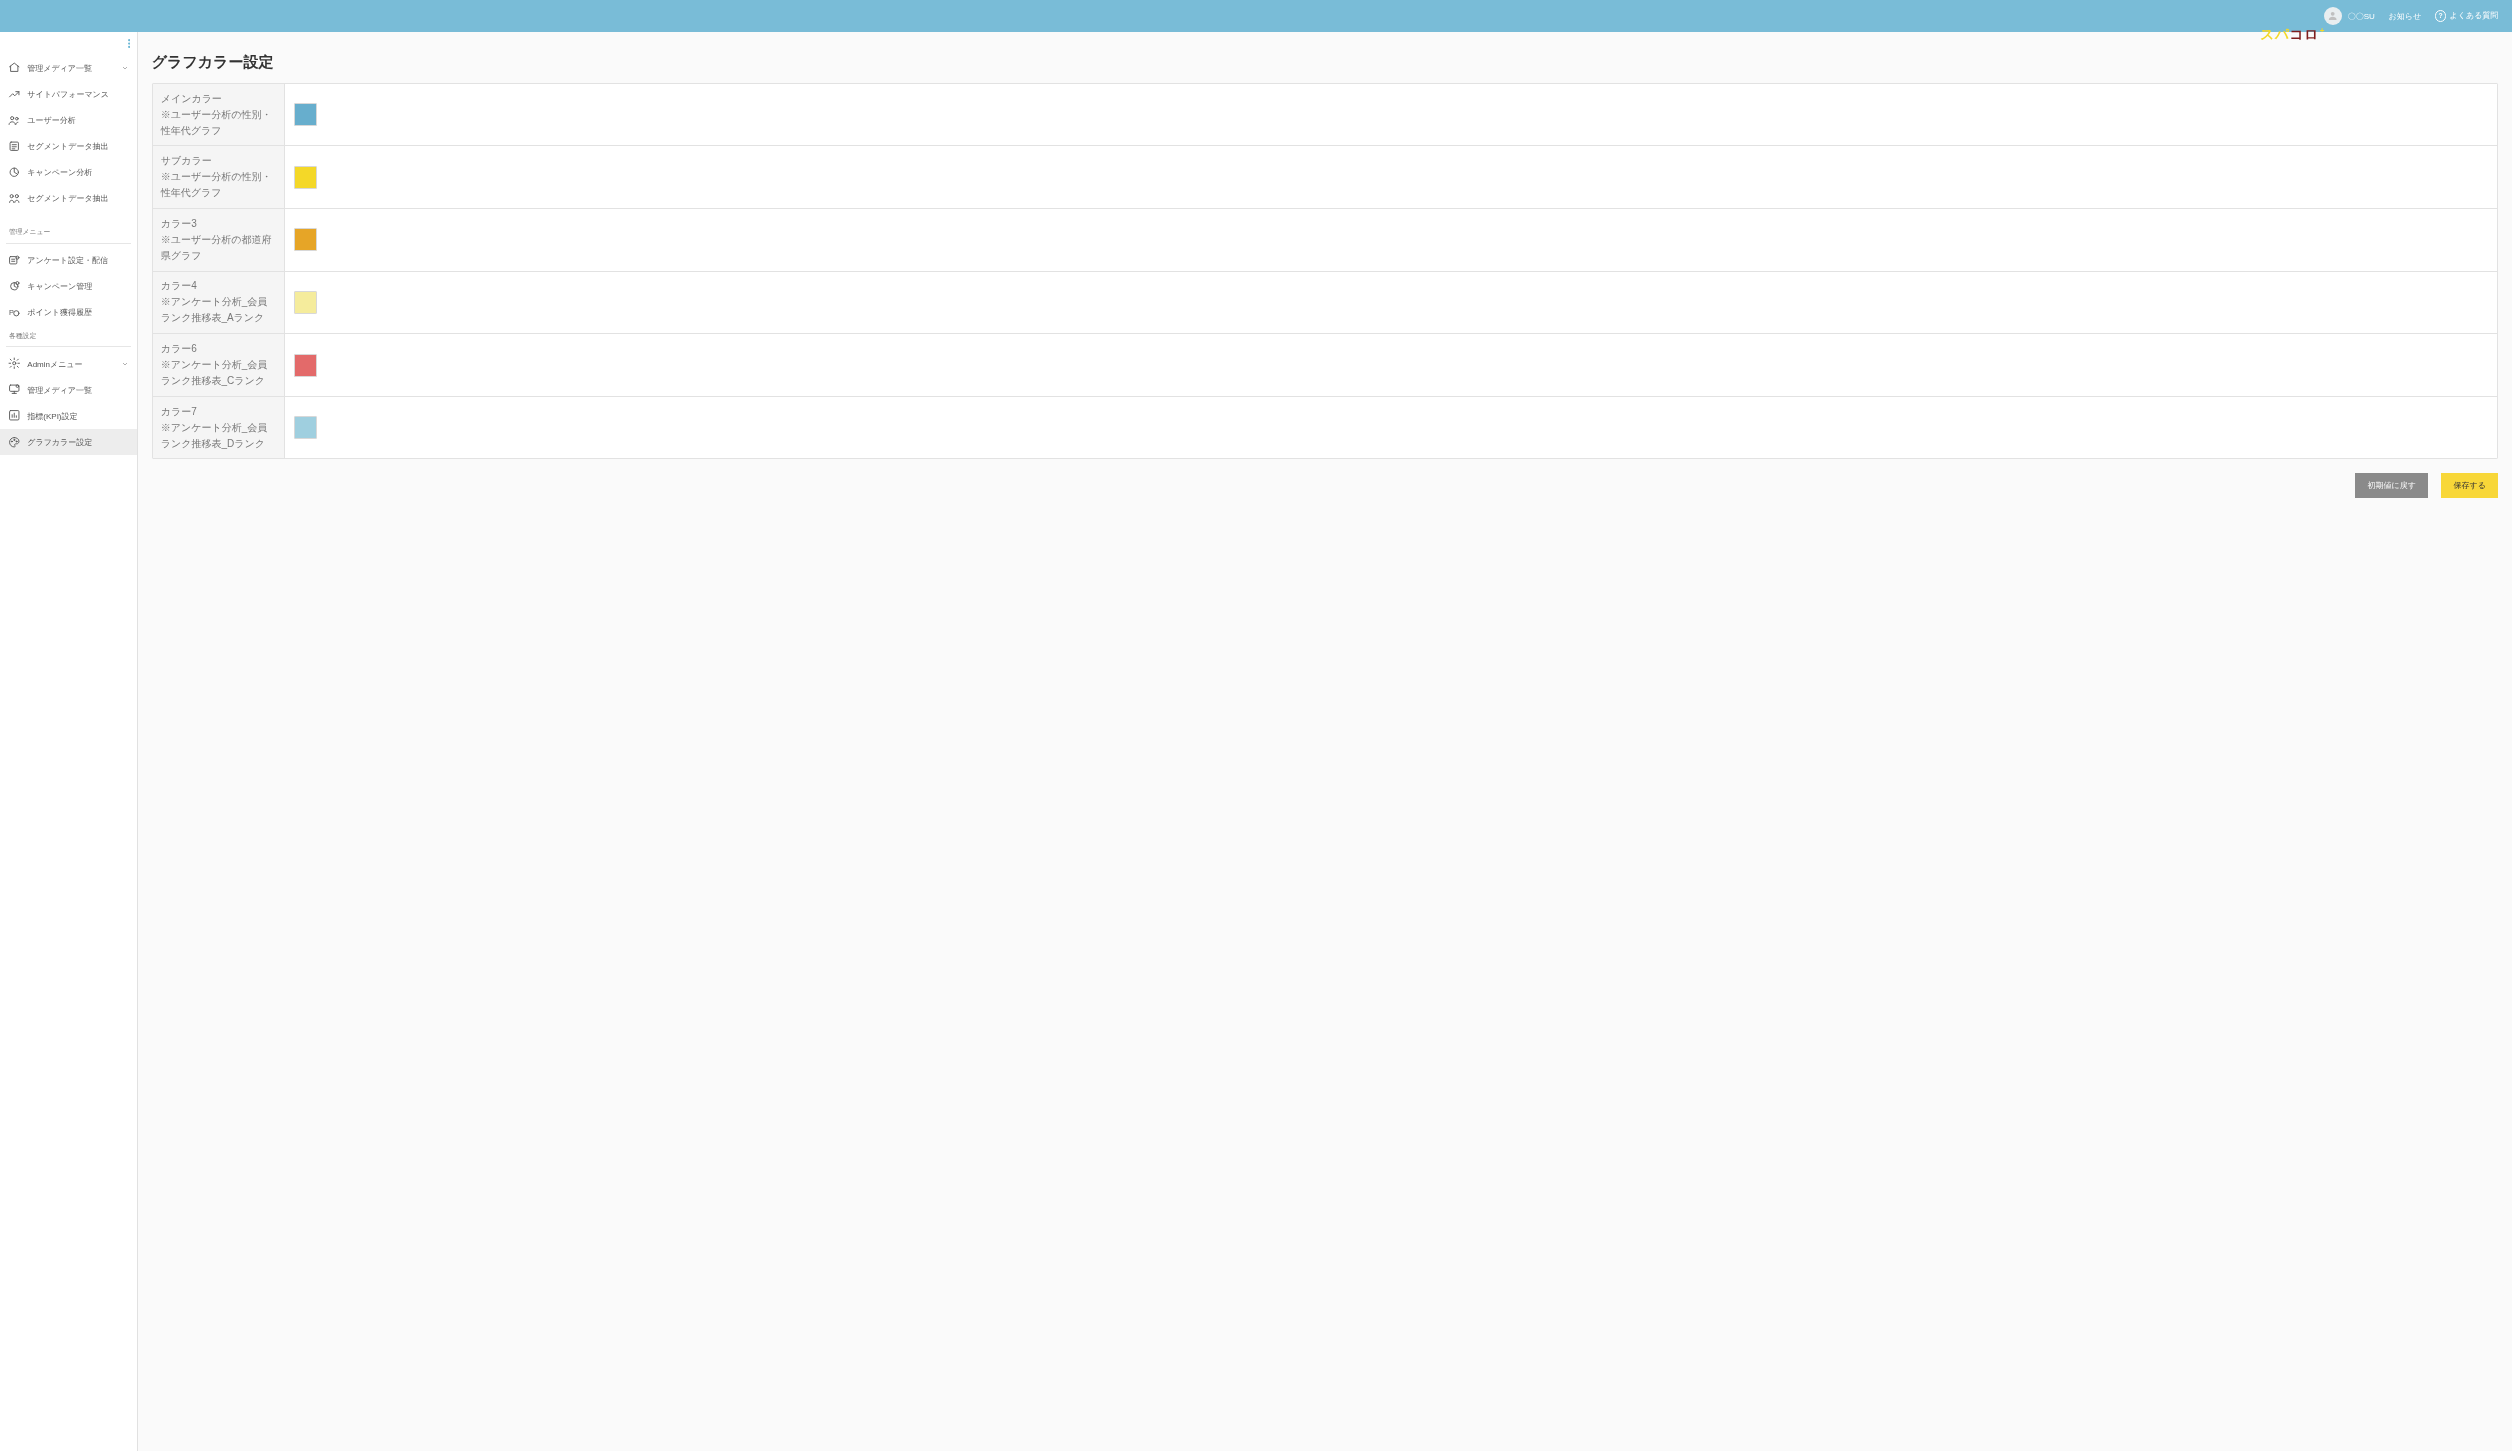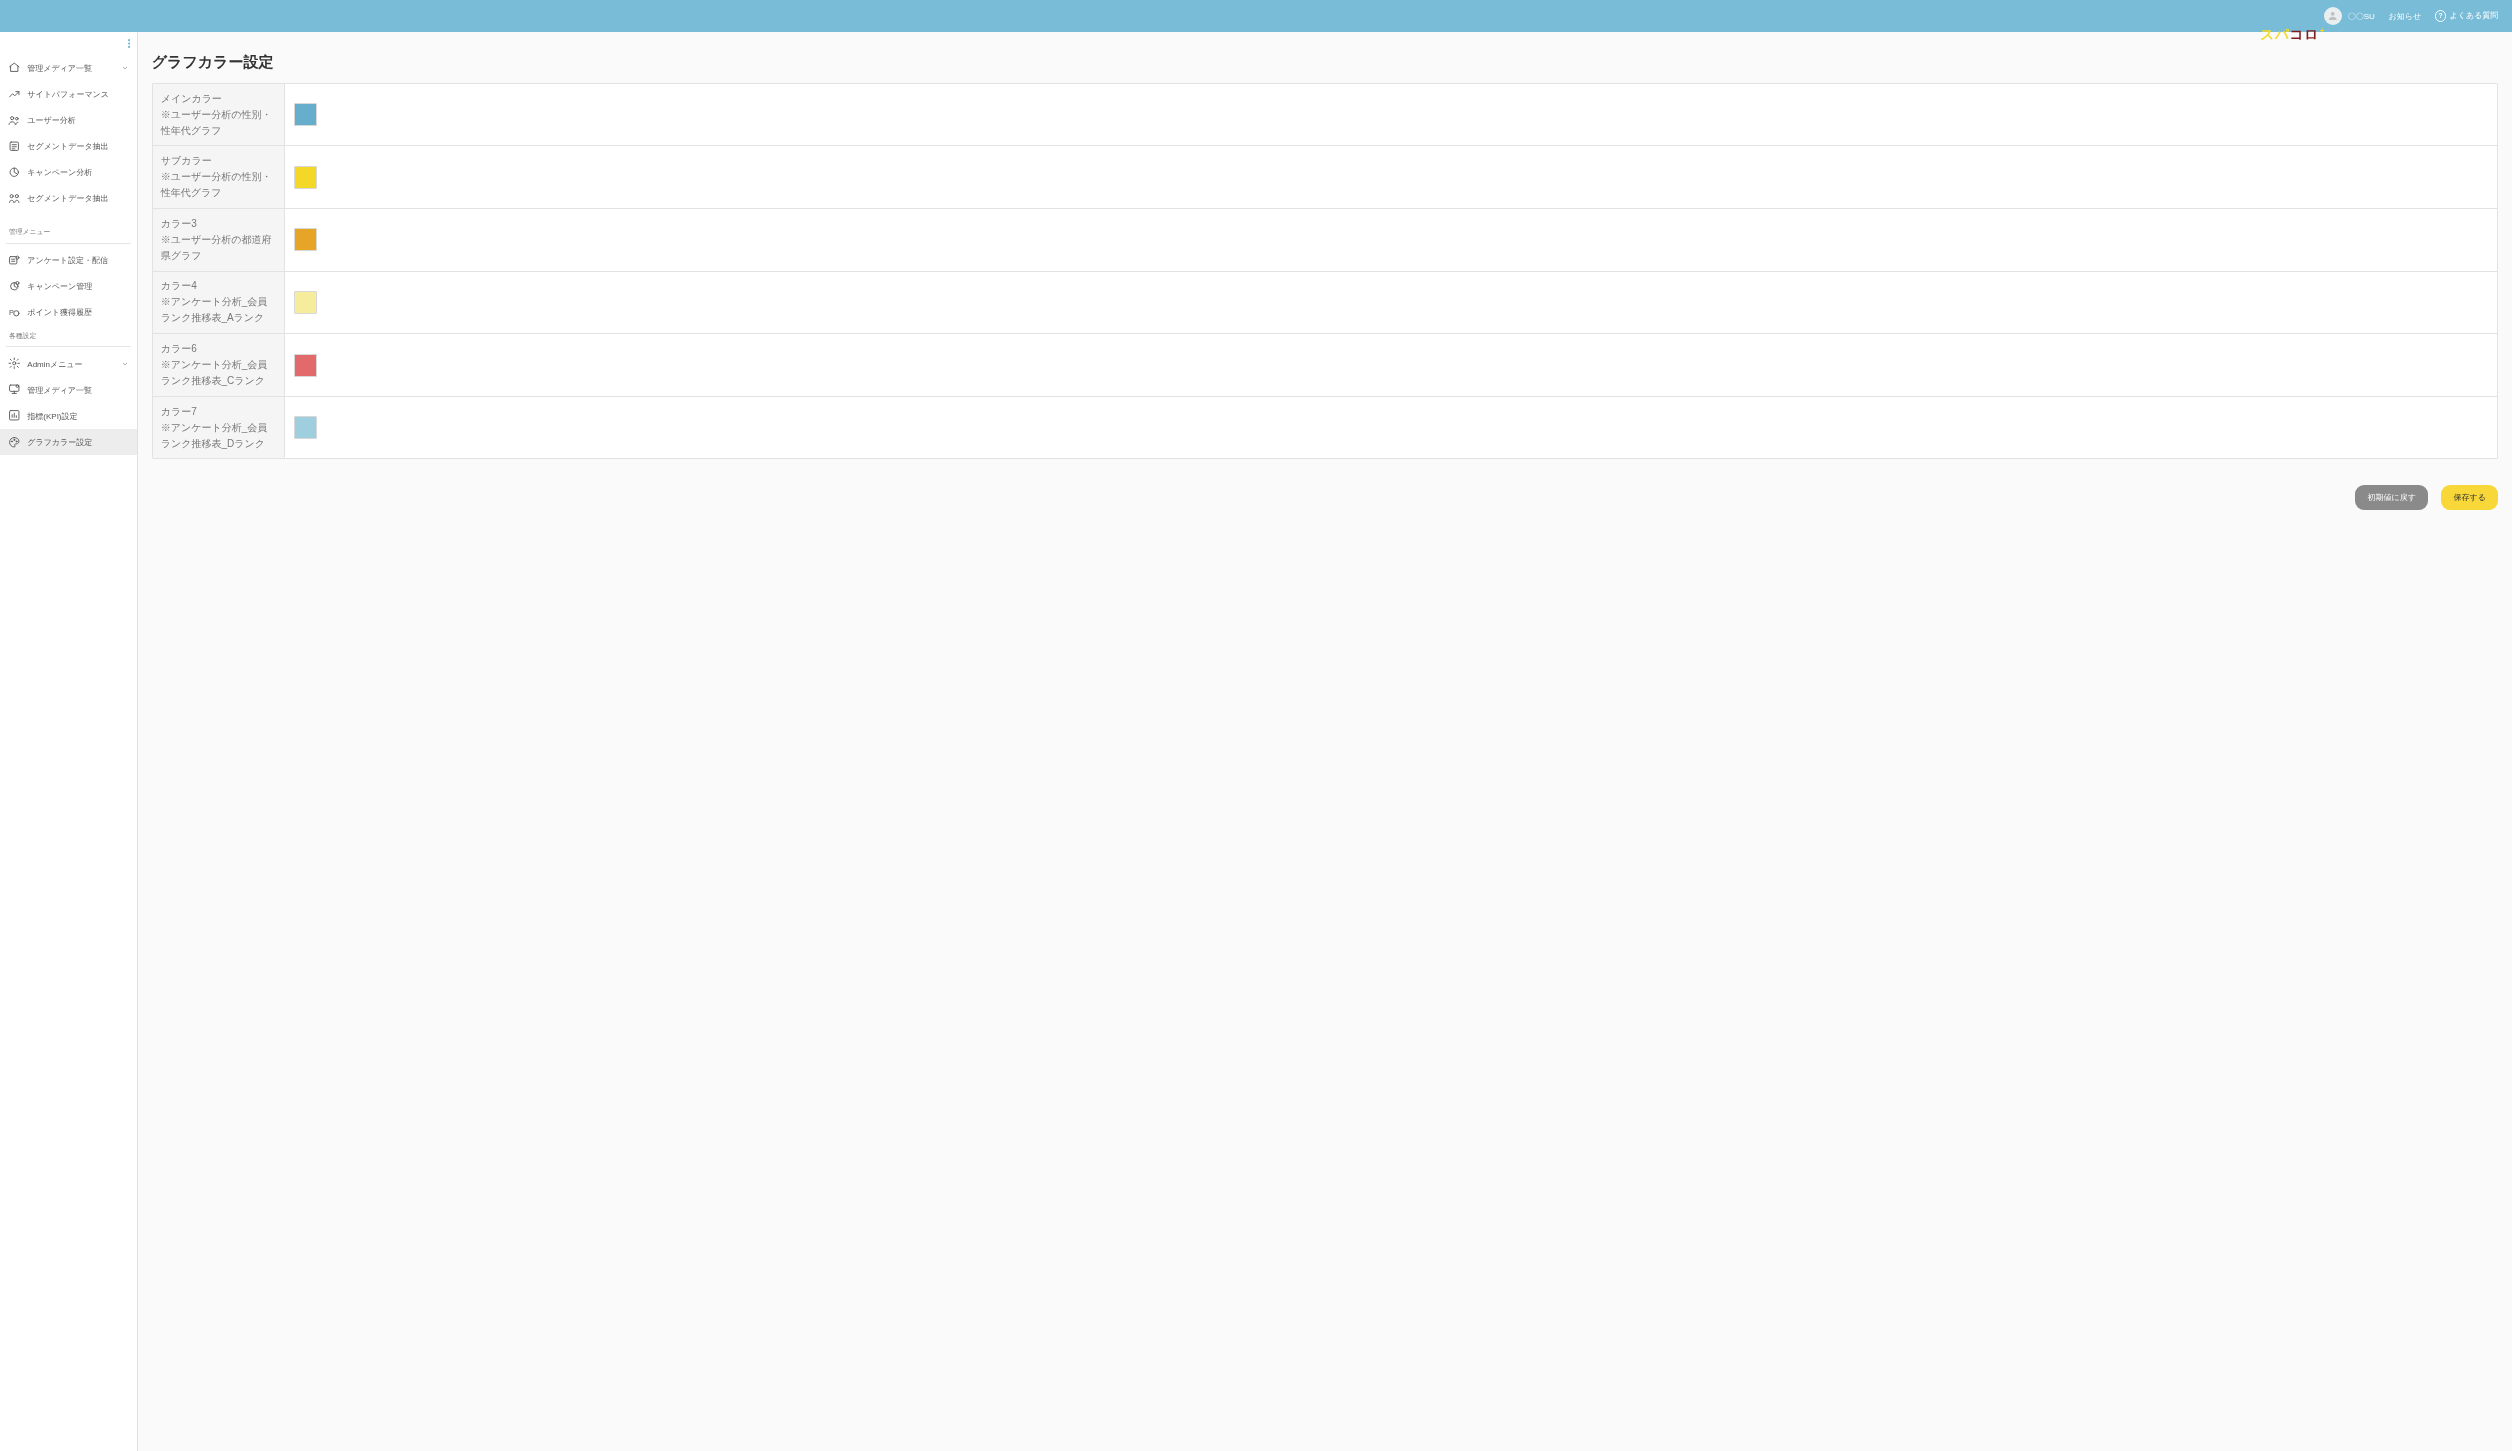--- a/index.html
+++ b/index.html
@@ -137,25 +137,24 @@
   cursor: pointer;
 }
 .actions {
   display: flex;
   justify-content: flex-end;
   gap: 12.5px;
   margin-top: 13.7px;
 }
 .btn {
   padding: 6.8px 12.5px;
-  border-radius: 9px;
+  border-radius: 0;
   font-size: 8px;
   border: none;
   cursor: pointer;
-  margin-top: 12px;
 }
 .btn-reset { background: #8a8a8a; color: #fff; }
 .btn-save { background: #f8d738; color: #333; }
 </style>
 </head>
 <body>
 
 <div class="header">
   <div class="logo">
     <span class="logo-left">スパ</span>

